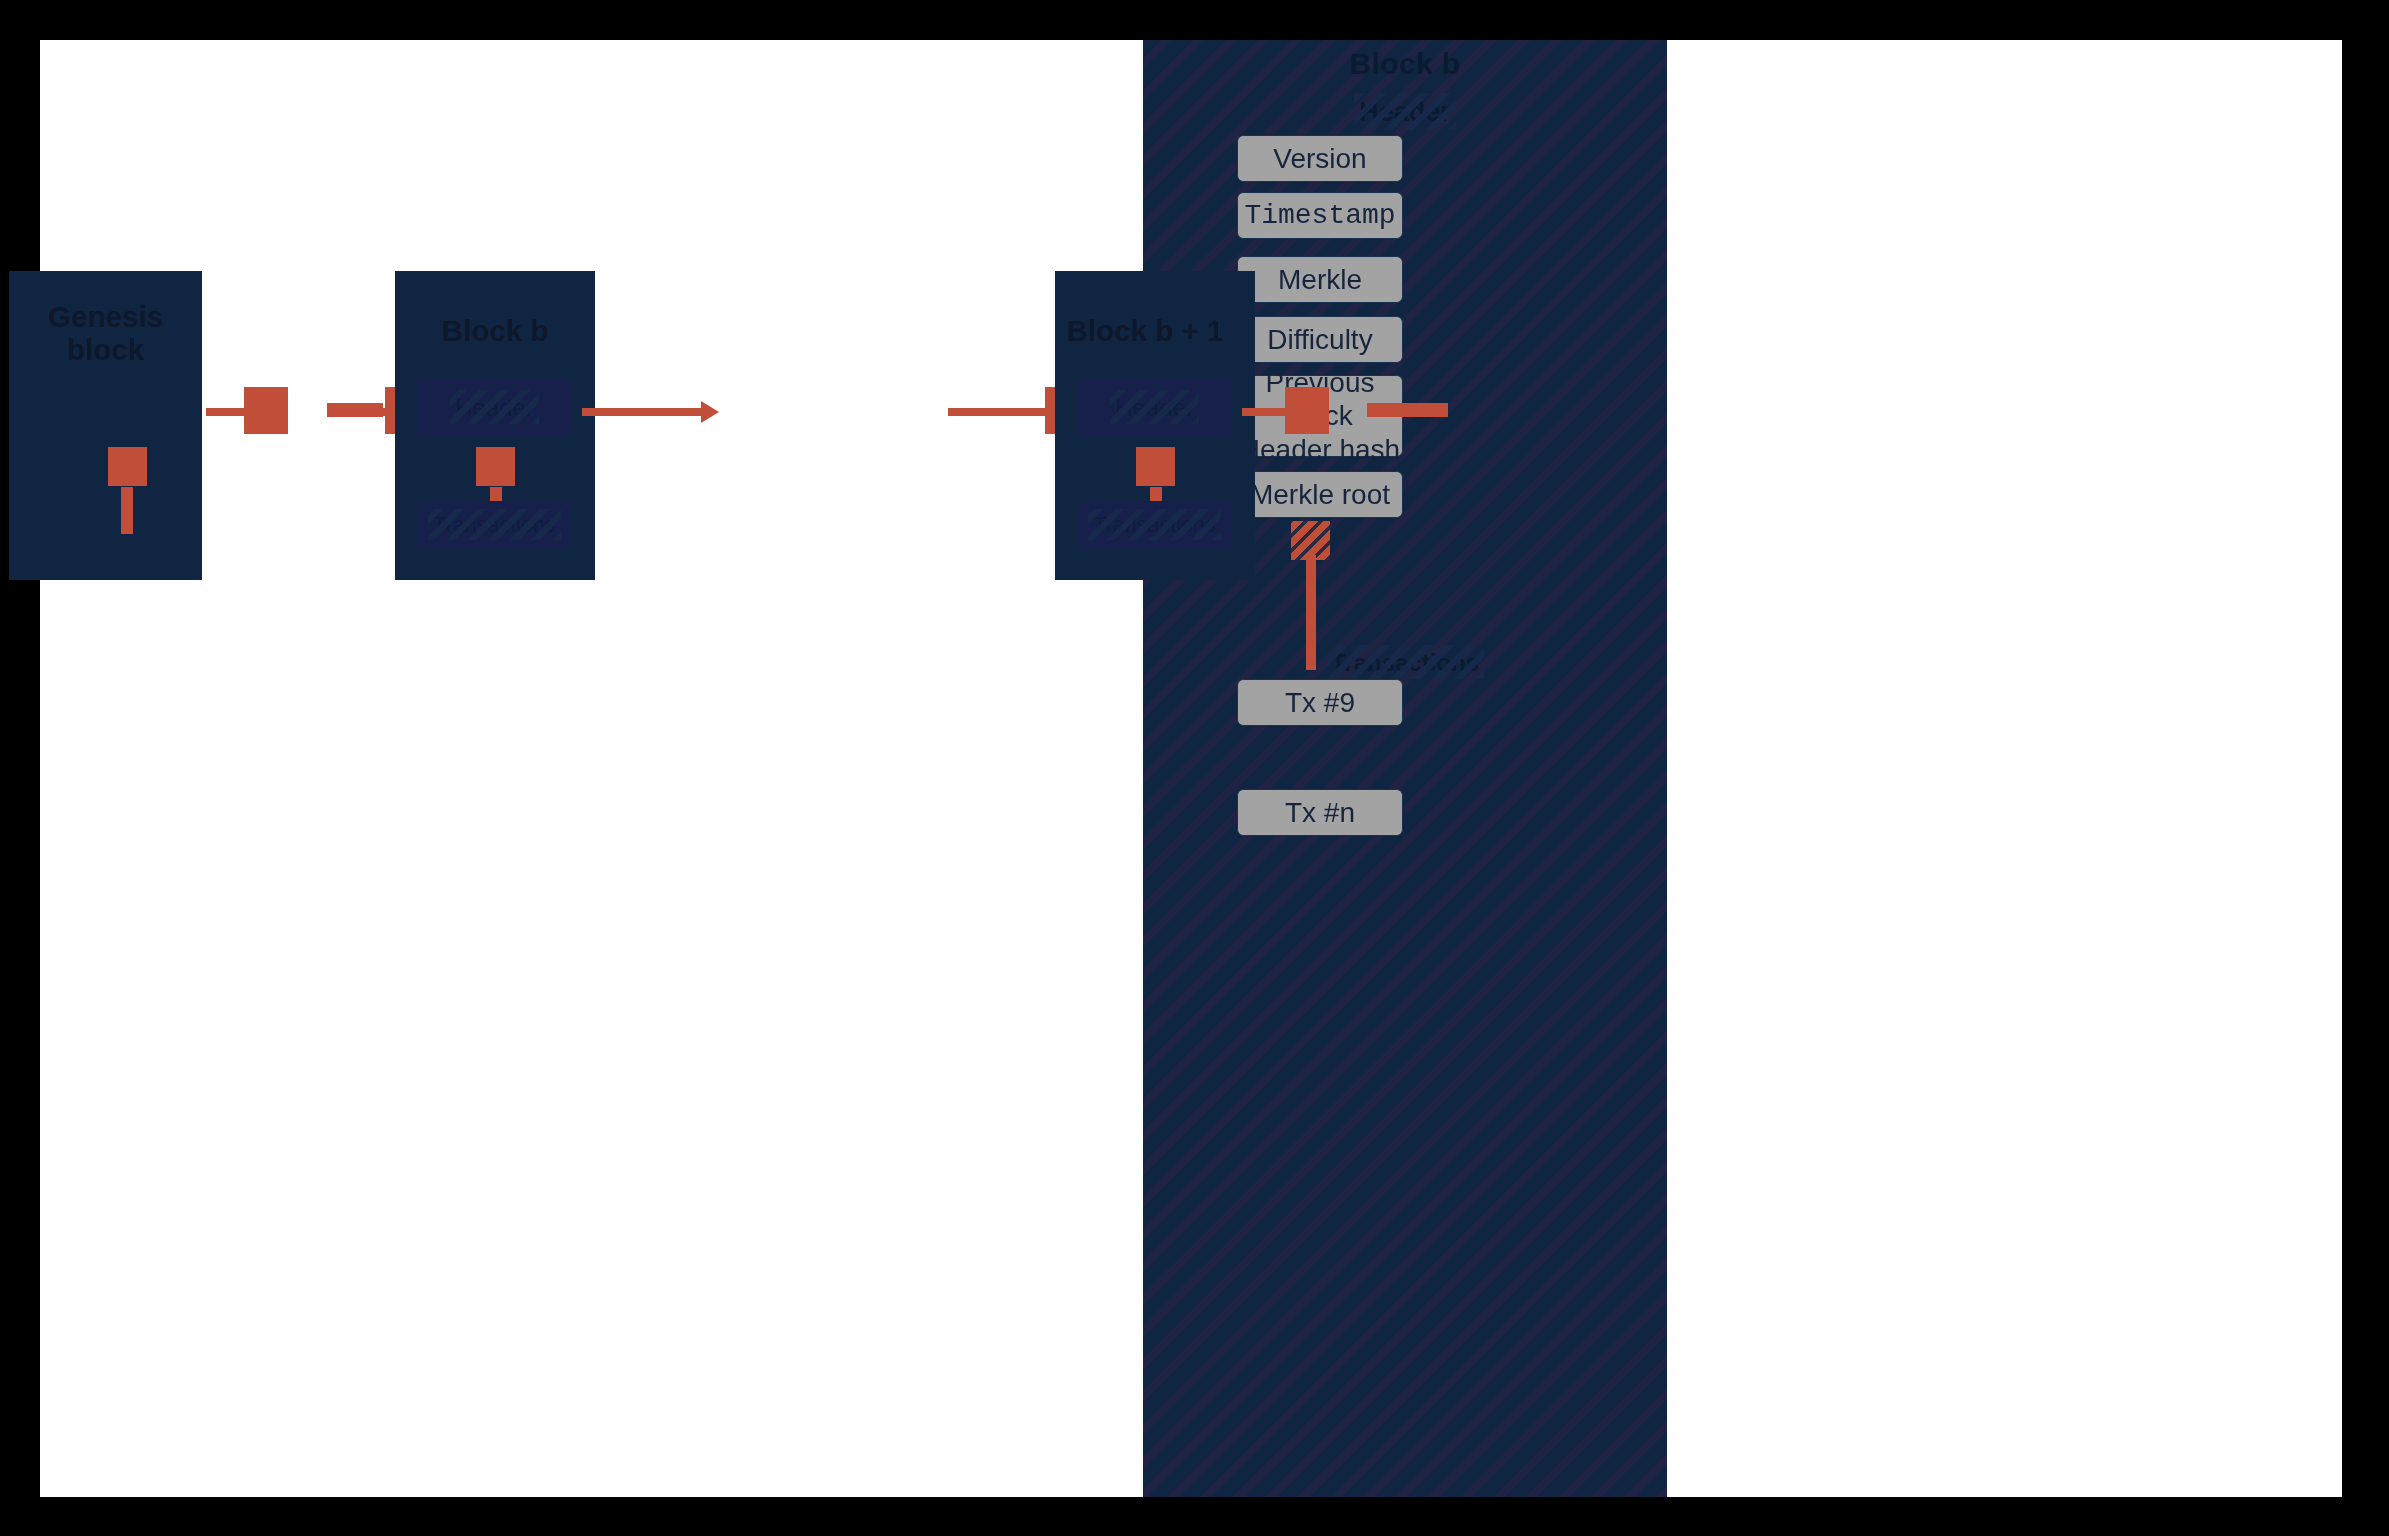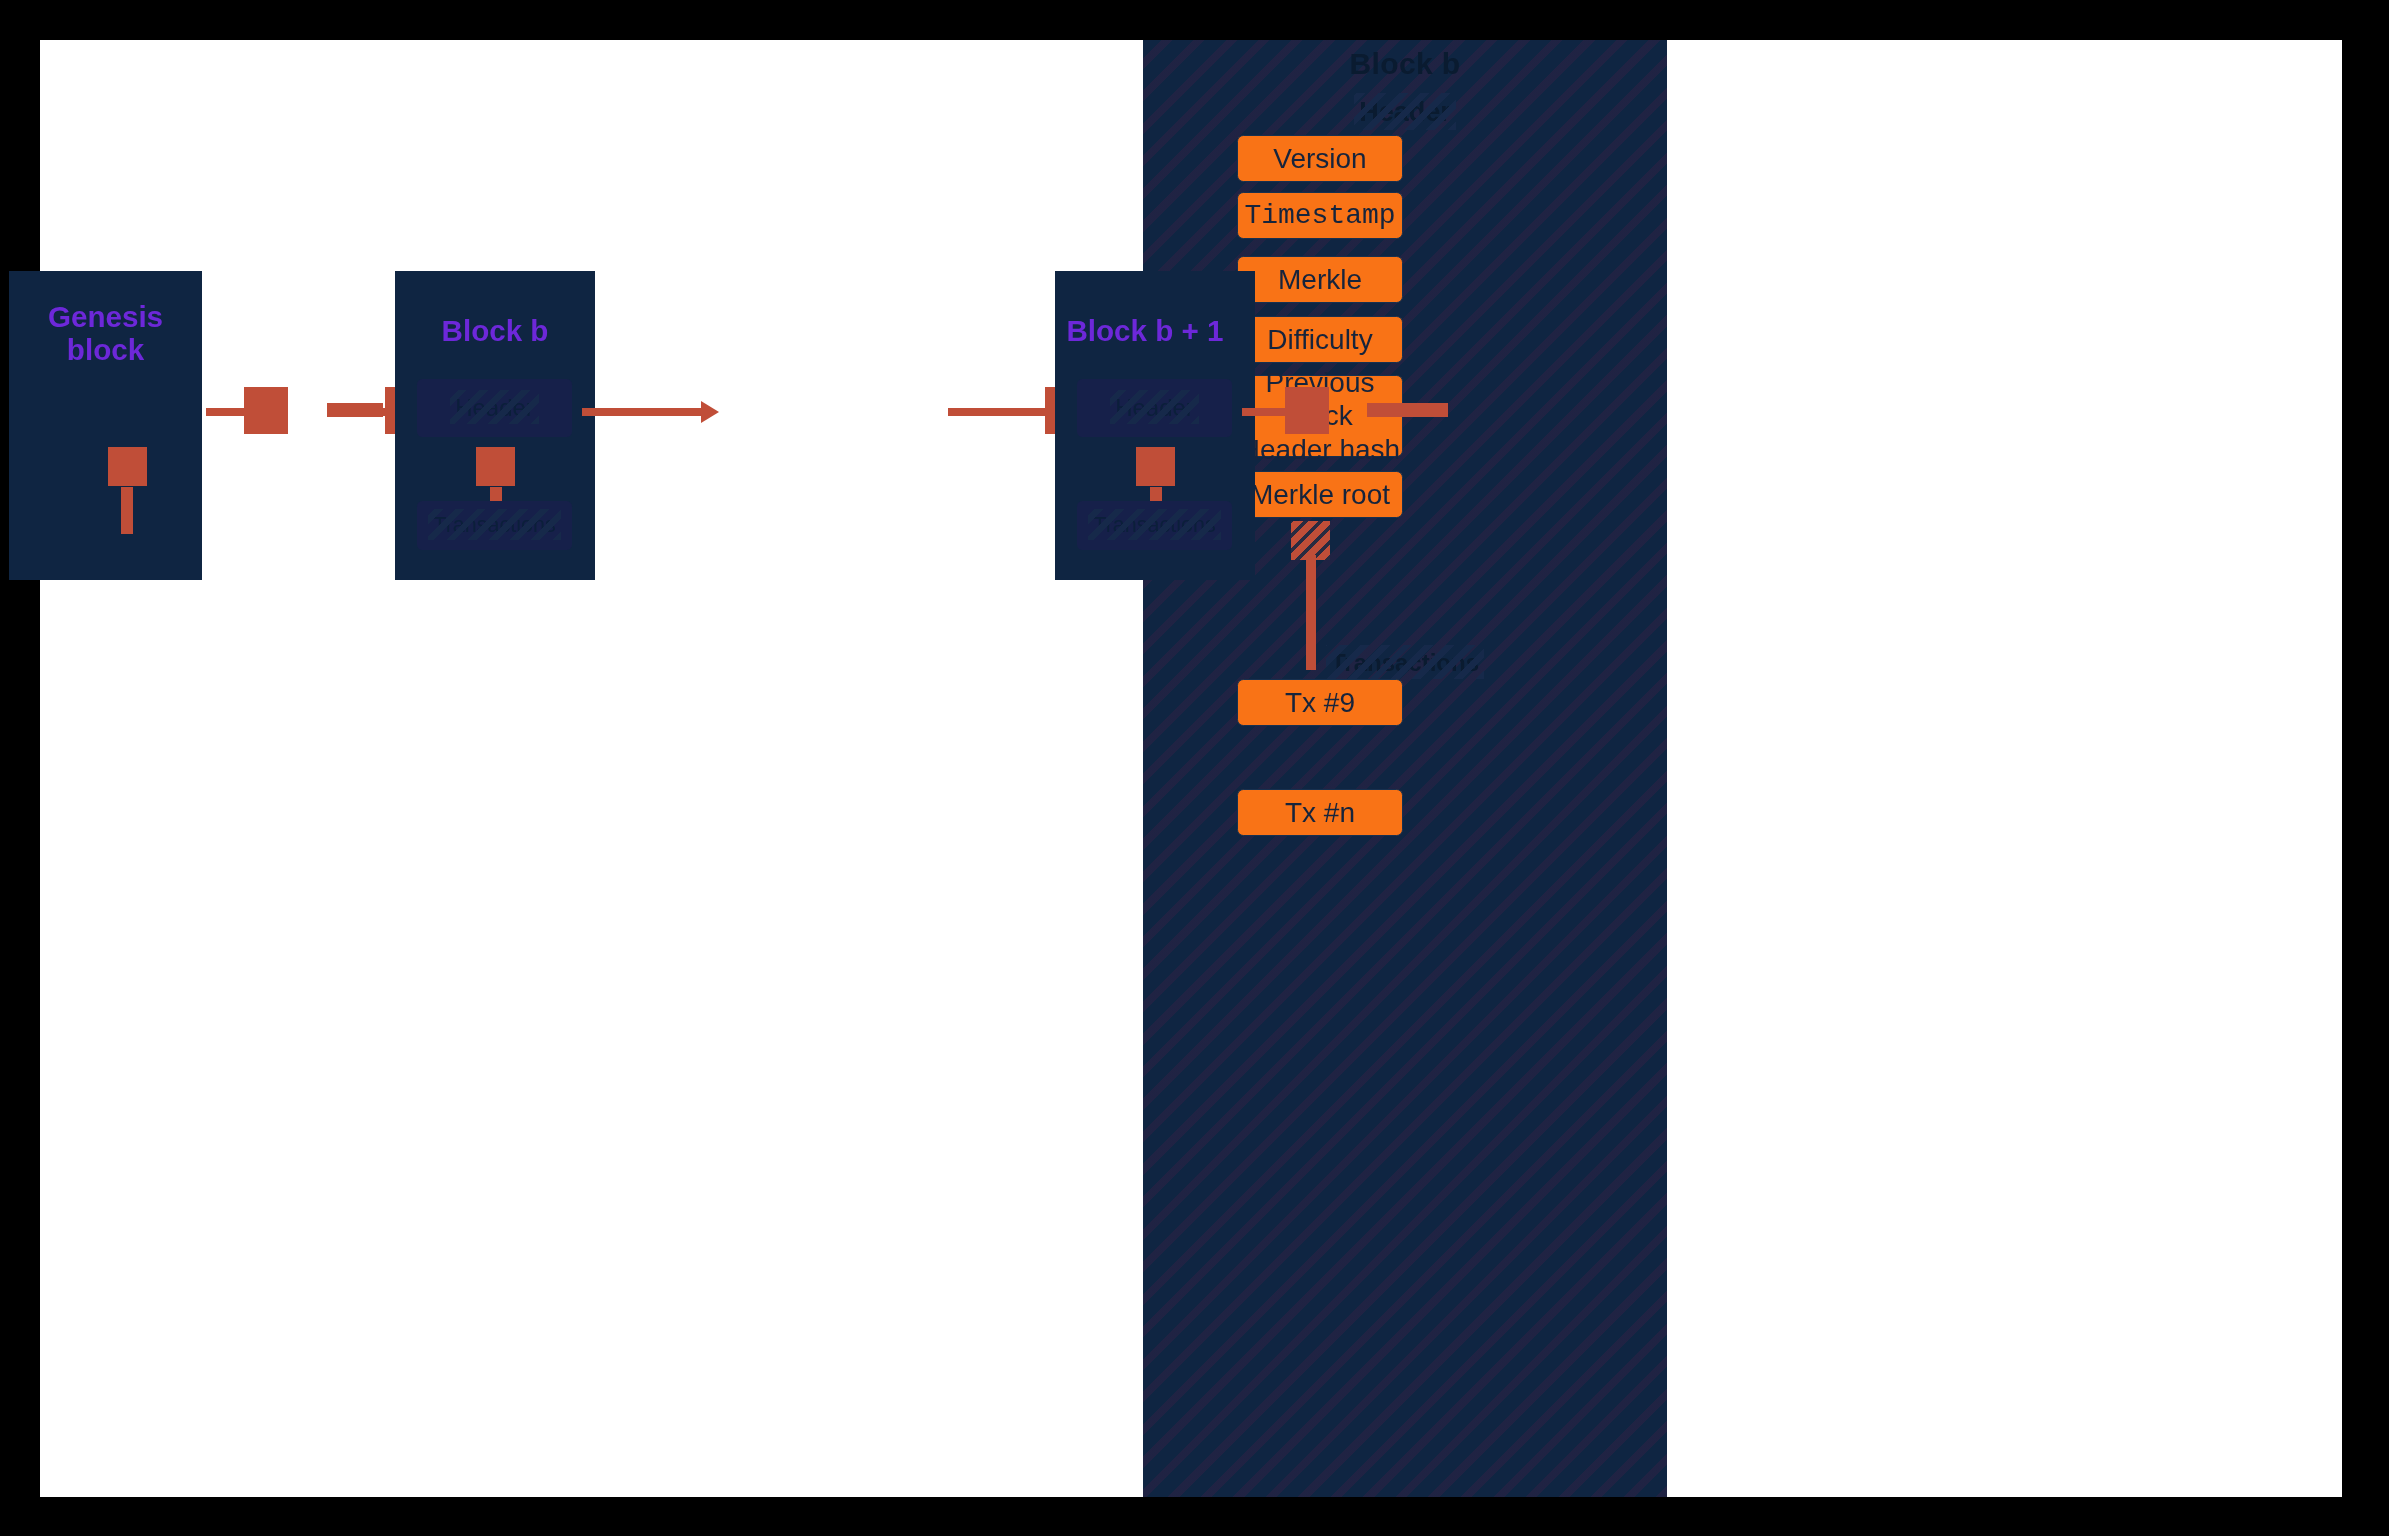--- a/index.html
+++ b/index.html
@@ -23,28 +23,28 @@
       color:#0a1b30;font-size:27px;font-weight:700;}
 
   
   .hatchtext{position:relative;display:inline-block;}
   .hatchtext::after{content:"";position:absolute;left:-5.4px;right:-5.4px;top:-3.6px;bottom:-1.8px;
       background-image:repeating-linear-gradient(-45deg,
         #16294a 0px,#16294a 6.3px, rgba(0,0,0,0) 6.3px, rgba(0,0,0,0) 15px);
       pointer-events:none;}
 
   
-  .field{position:absolute;background:#f97316;border:1.8px solid #17304f;border-radius:6.3px;
+  .field{position:absolute;background:#a3a3a3;border:1.8px solid #17304f;border-radius:6.3px;
       color:#16243c;font-size:28px;display:flex;align-items:center;justify-content:center;
       text-align:center;line-height:1.18;box-sizing:border-box;}
 
   
   .block{position:absolute;background:#0f2542;}
   .block-title{position:absolute;left:0;right:0;text-align:center;
-      color:#6d28d9;font-size:29.6px;font-weight:700;line-height:1.12;}
+      color:#0f172a;font-size:29.6px;font-weight:700;line-height:1.12;}
   .inner{position:absolute;background:#16204a;border-radius:5.4px;
       display:flex;align-items:center;justify-content:center;
       color:#0b1f3a;font-size:24px;font-weight:400;}
 
   
   .o{position:absolute;background:#c04e38;}
   .o-hatch{position:absolute;background:#c04e38;
       background-image:repeating-linear-gradient(-45deg,
         rgba(15,37,66,.85) 0px, rgba(15,37,66,.85) 3.6px,
         rgba(0,0,0,0) 3.6px, rgba(0,0,0,0) 10.7px);}

